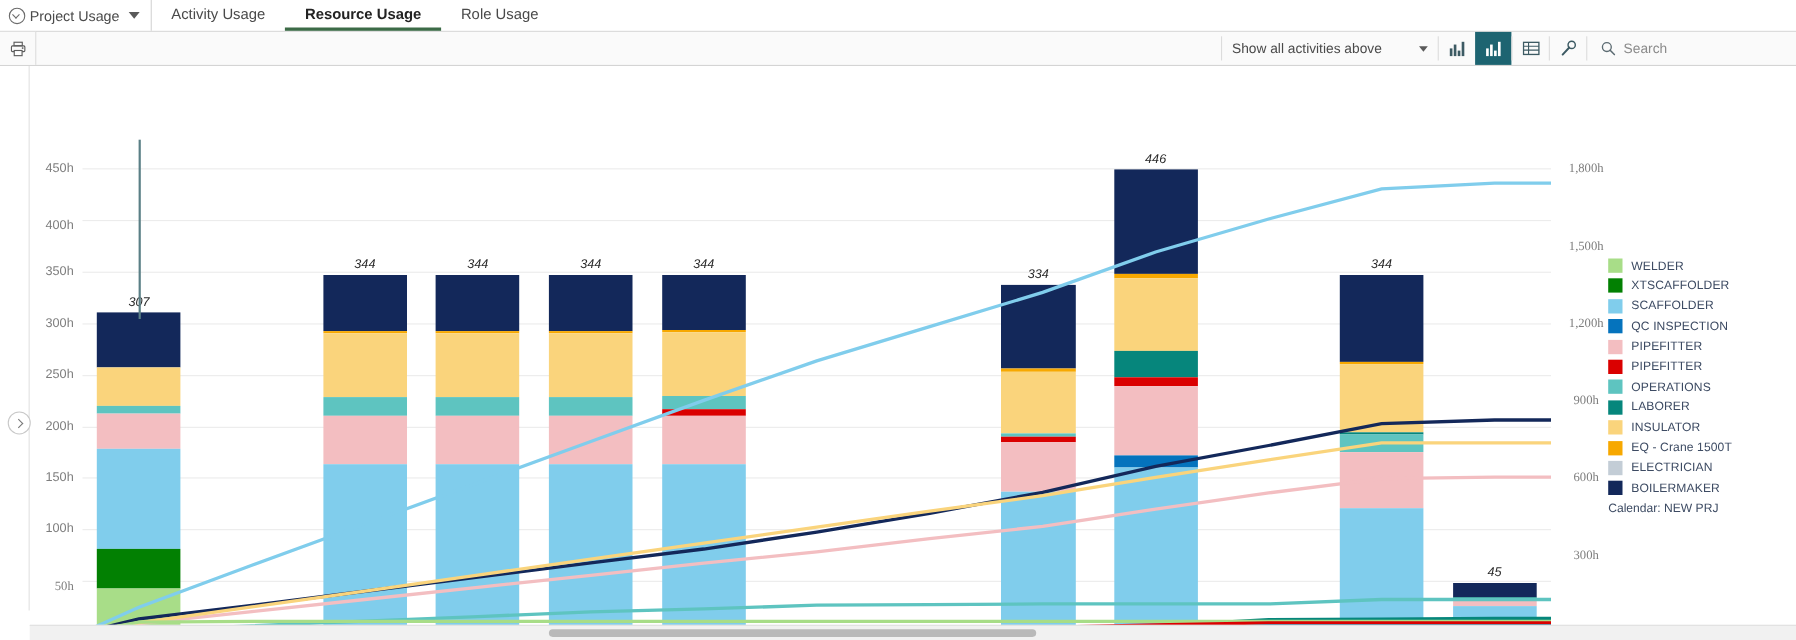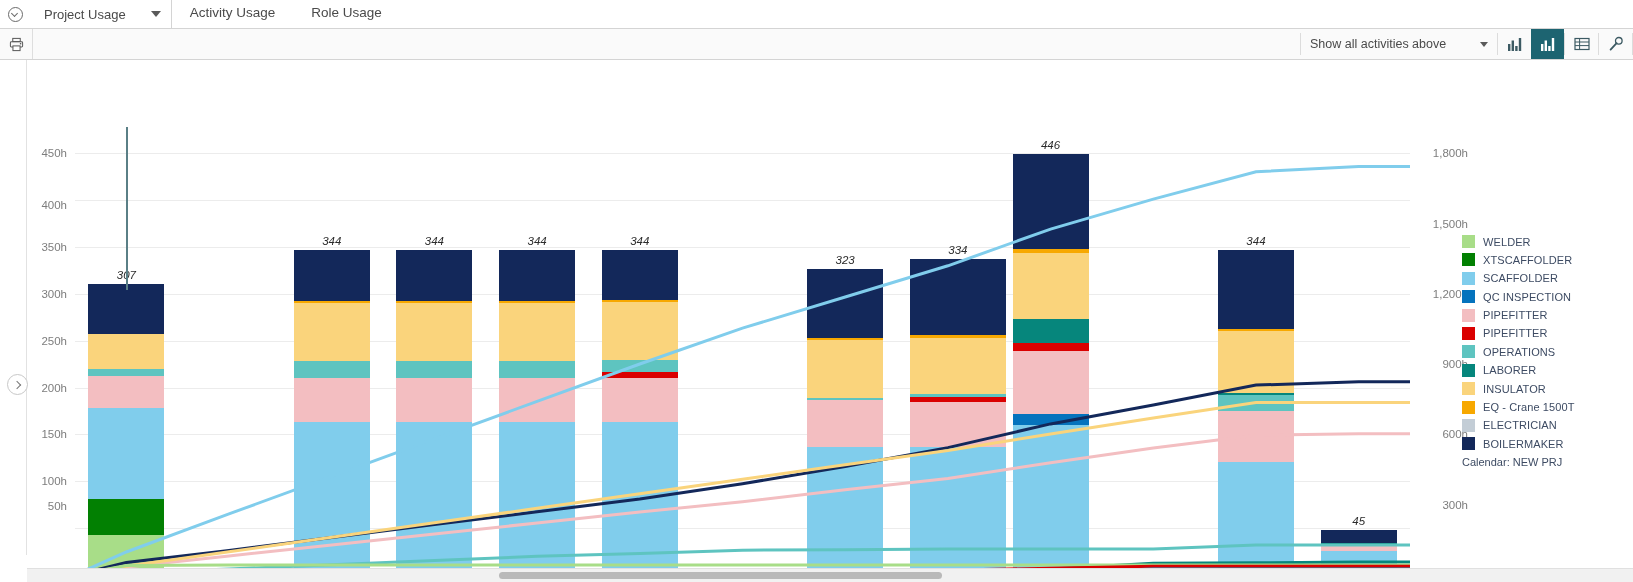--- a/index.html
+++ b/index.html
@@ -16,21 +16,21 @@
 
   
   .tabbar {
     height:29px;
     display:flex;
     align-items:stretch;
     border-bottom:1px solid #d4d4d4;
     background:#ffffff;
   }
   .viewpicker {
-    display:flex; align-items:center; gap:21px;
+    display:flex; align-items:center; gap:4px;
     padding:0 10px 0 8px;
     border-right:1px solid #d4d4d4;
     min-width:130px;
     text-align:center;
   }
   .viewpicker .clock {
     width:15px;height:15px;border:1.3px solid #6b6b6b;border-radius:50%;
     position:relative;flex:none;
   }
   .viewpicker .clock:before{
@@ -112,21 +112,21 @@
   }
   .gridlines{position:absolute;inset:0;}
   .gridline{position:absolute;left:0;right:0;height:1px;background:#ececec;}
   .axis-base{position:absolute;left:0;right:0;bottom:0;height:1px;background:#d9d9d9;}
 
   .ylabel{
     position:absolute;font-size:11.5px;color:#7d7d7d;text-align:right;
     width:48px;transform:translateY(-50%);
   }
   .ylabel.left{ left:-56px; }
-  .ylabel.right{ left:auto; right:-58px; text-align:right; width:52px;}
+  .ylabel.right{ left:auto; right:-58px; text-align:center; width:52px;font-family:Liberation Serif, serif;}
 
   .bars{position:absolute;inset:0;}
   .bar{position:absolute;bottom:3px;display:flex;flex-direction:column-reverse;font-style:italic;}
   .seg{width:100%;}
   .barlabel{
     position:absolute;bottom:100%;left:0;width:100%;text-align:center;
     font-size:11.5px;color:#2b2b2b;margin-bottom:3px;white-space:nowrap;
   }
 
   .svglayer{position:absolute;inset:0;pointer-events:none;}
@@ -162,20 +162,23 @@
 
 <div class="tabbar">
   <div class="viewpicker">
     <span class="clock"></span>
     <span class="vptext">Project Usage</span>
     <span class="caret-dn"></span>
   </div>
   <div class="tabs">
     <div class="tab">
         <span>Activity Usage</span>
+      </div>
+    <div class="tab active">
+        <span>Resource Usage</span>
       </div>
     <div class="tab">
         <span>Role Usage</span>
       </div>
   </div>
 </div>
 
 <div class="toolbar">
   <div class="tb-left">
     <svg width="15" height="15" viewBox="0 0 16 16">
@@ -219,20 +222,27 @@
       </svg>
     </div>
     <div class="tb-sep"></div>
     <div class="iconbtn">
       <svg width="16" height="16" viewBox="0 0 16 16">
         <circle cx="10.8" cy="4.8" r="3.3" fill="none" stroke="#3c5a63" stroke-width="1.3"></circle>
         <line x1="8.6" y1="7.2" x2="2.6" y2="13.6" stroke="#3c5a63" stroke-width="1.8" stroke-linecap="round"></line>
       </svg>
     </div>
     <div class="tb-sep"></div>
+    <div class="searchbox">
+      <svg width="14" height="14" viewBox="0 0 16 16">
+        <circle cx="6.6" cy="6.6" r="4.6" fill="none" stroke="#5c6b72" stroke-width="1.4"></circle>
+        <line x1="10" y1="10" x2="14.4" y2="14.4" stroke="#5c6b72" stroke-width="1.6" stroke-linecap="round"></line>
+      </svg>
+      <span class="ph">Search</span>
+    </div>
   </div>
 </div>
 
 <div class="chartwrap">
   <div class="sidestrip"></div>
   <div class="expander"></div>
 
   <div class="plot" id="plot">
     <div class="gridlines" id="gridlines">
         <div class="gridline" style="top: 398.158px;"></div>
@@ -287,30 +297,21 @@
         <div class="bar" style="left: 526.812px; width: 75.9923px;">
           <div class="seg" style="height: 149.895px; background: rgb(128, 205, 236);"></div>
           <div class="seg" style="height: 44.0316px; background: rgb(243, 190, 193);"></div>
           <div class="seg" style="height: 6.55789px; background: rgb(218, 0, 0);"></div>
           <div class="seg" style="height: 11.2421px; background: rgb(94, 196, 192);"></div>
           <div class="seg" style="height: 58.0842px; background: rgb(250, 212, 124);"></div>
           <div class="seg" style="height: 1.87368px; background: rgb(247, 168, 0);"></div>
           <div class="seg" style="height: 50.5895px; background: rgb(19, 40, 90);"></div>
           <div class="barlabel">344</div>
         </div>
-        <div class="bar" style="left: 732.196px; width: 75.9923px;">
-          <div class="seg" style="height: 124.6px; background: rgb(128, 205, 236);"></div>
-          <div class="seg" style="height: 47.7789px; background: rgb(243, 190, 193);"></div>
-          <div class="seg" style="height: 1.87368px; background: rgb(94, 196, 192);"></div>
-          <div class="seg" style="height: 58.0842px; background: rgb(250, 212, 124);"></div>
-          <div class="seg" style="height: 1.87368px; background: rgb(247, 168, 0);"></div>
-          <div class="seg" style="height: 68.3895px; background: rgb(19, 40, 90);"></div>
-          <div class="barlabel">323</div>
-        </div>
-        <div class="bar" style="left: 834.888px; width: 96px;">
+        <div class="bar" style="left: 834.888px; width: 68px;">
           <div class="seg" style="height: 124.6px; background: rgb(128, 205, 236);"></div>
           <div class="seg" style="height: 44.9684px; background: rgb(243, 190, 193);"></div>
           <div class="seg" style="height: 5.62105px; background: rgb(218, 0, 0);"></div>
           <div class="seg" style="height: 2.81053px; background: rgb(94, 196, 192);"></div>
           <div class="seg" style="height: 56.2105px; background: rgb(250, 212, 124);"></div>
           <div class="seg" style="height: 2.81053px; background: rgb(247, 168, 0);"></div>
           <div class="seg" style="height: 75.8842px; background: rgb(19, 40, 90);"></div>
           <div class="barlabel">334</div>
         </div>
         <div class="bar" style="left: 937.581px; width: 75.9923px;">
@@ -350,21 +351,21 @@
         <path d="M 0 445 L 51.3 436.3 L 154.0 421.8 L 256.7 407.3 L 359.4 392.8 L 462.1 378.3 L 564.8 363.7 L 667.5 349.2 L 770.2 334.7 L 872.9 320.6 L 975.6 304.0 L 1078.3 288.1 L 1181.0 272.6 L 1283.7 272.6 L 1335 272.6" fill="none" stroke="#fad47c" stroke-width="3" vector-effect="non-scaling-stroke"></path>
         <path d="M 0 445 L 51.3 443.1 L 154.0 438.9 L 256.7 434.7 L 359.4 430.5 L 462.1 426.3 L 564.8 423.5 L 667.5 420.2 L 770.2 419.7 L 872.9 419.0 L 975.6 419.0 L 1078.3 419.0 L 1181.0 415.0 L 1283.7 415.0 L 1335 415.0" fill="none" stroke="#5ec4c0" stroke-width="3" vector-effect="non-scaling-stroke"></path>
         <path d="M 0 445 L 51.3 445.0 L 154.0 445.0 L 256.7 445.0 L 359.4 445.0 L 462.1 445.0 L 564.8 445.0 L 667.5 445.0 L 770.2 445.0 L 872.9 445.0 L 975.6 439.1 L 1078.3 433.3 L 1181.0 432.8 L 1283.7 432.1 L 1335 432.1" fill="none" stroke="#06867c" stroke-width="3" vector-effect="non-scaling-stroke"></path>
         <path d="M 0 445 L 51.3 435.6 L 154.0 434.9 L 256.7 434.9 L 359.4 434.9 L 462.1 434.9 L 564.8 434.9 L 667.5 434.9 L 770.2 434.9 L 872.9 434.9 L 975.6 434.9 L 1078.3 434.9 L 1181.0 434.9 L 1283.7 434.9 L 1335 434.9" fill="none" stroke="#a8dd88" stroke-width="3" vector-effect="non-scaling-stroke"></path>
         <path d="M 0 445 L 51.3 445.0 L 154.0 444.5 L 256.7 444.1 L 359.4 443.6 L 462.1 443.1 L 564.8 442.7 L 667.5 442.2 L 770.2 441.7 L 872.9 441.0 L 975.6 440.1 L 1078.3 439.1 L 1181.0 438.7 L 1283.7 438.7 L 1335 438.7" fill="none" stroke="#f7a800" stroke-width="3" vector-effect="non-scaling-stroke"></path>
         <path d="M 0 445 L 51.3 445.0 L 154.0 445.0 L 256.7 445.0 L 359.4 445.0 L 462.1 445.0 L 564.8 443.4 L 667.5 441.7 L 770.2 441.7 L 872.9 440.3 L 975.6 438.2 L 1078.3 436.3 L 1181.0 436.3 L 1283.7 436.3 L 1335 436.3" fill="none" stroke="#da0000" stroke-width="3" vector-effect="non-scaling-stroke"></path>
         <path d="M 0 445 L 51.3 445.0 L 154.0 445.0 L 256.7 445.0 L 359.4 445.0 L 462.1 445.0 L 564.8 445.0 L 667.5 445.0 L 770.2 445.0 L 872.9 445.0 L 975.6 442.2 L 1078.3 439.1 L 1181.0 439.1 L 1283.7 439.1 L 1335 439.1" fill="none" stroke="#0573bd" stroke-width="3" vector-effect="non-scaling-stroke"></path>
       </svg>
     <div id="ylabels">
         <div class="ylabel left" style="top: 445px;">0h</div>
-        <div class="ylabel left" style="top: 376px;">50h</div>
+        <div class="ylabel left" style="top: 403px; font-family: Liberation Serif, serif;">50h</div>
         <div class="ylabel left" style="top: 351.316px;">100h</div>
         <div class="ylabel left" style="top: 304.474px;">150h</div>
         <div class="ylabel left" style="top: 257.632px;">200h</div>
         <div class="ylabel left" style="top: 210.789px;">250h</div>
         <div class="ylabel left" style="top: 163.947px;">300h</div>
         <div class="ylabel left" style="top: 117.105px;">350h</div>
         <div class="ylabel left" style="top: 75px;">400h</div>
         <div class="ylabel left" style="top: 23.4211px;">450h</div>
         <div class="ylabel right" style="top: 445px;">0h</div>
         <div class="ylabel right" style="top: 374.737px;">300h</div>

